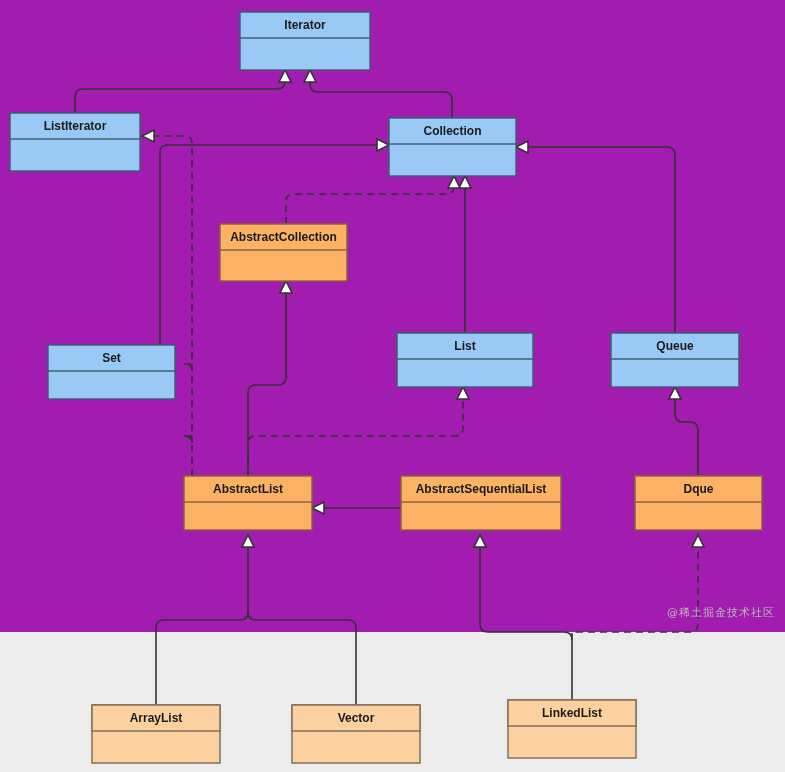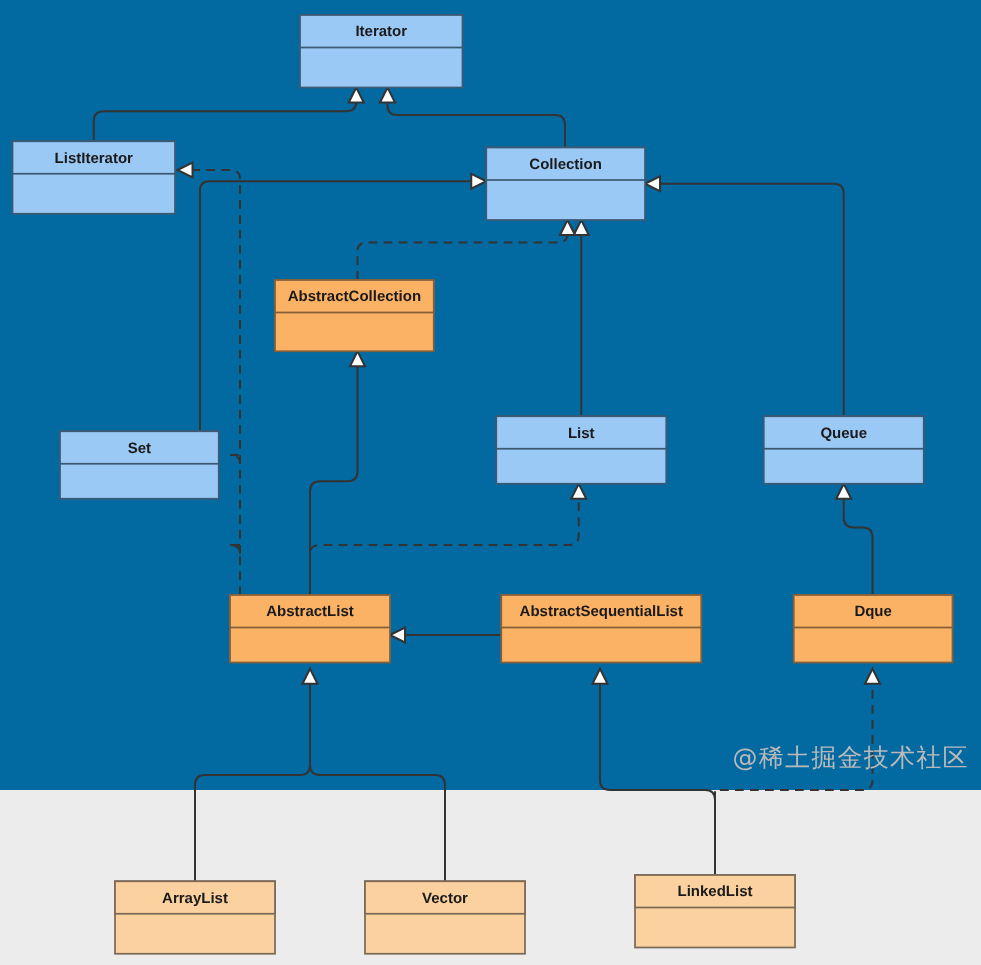--- a/index.html
+++ b/index.html
@@ -10,21 +10,21 @@
   body {
     width: 785px;
     height: 772px;
     overflow: hidden;
     font-family: "Liberation Sans", sans-serif;
   }
   #diagram-root {
     position: relative;
     width: 785px;
     height: 632px;
-    background: #0369a1;
+    background: #a21caf;
     text-align: center;
   }
   svg.canvas {
     position: absolute;
     top: 0;
     left: 0;
     width: 785px;
     height: 772px;
     display: block;
   }
@@ -34,21 +34,21 @@
     font-weight: bold;
     text-anchor: middle;
     dominant-baseline: middle;
     fill: #1a1a1a;
   }
   .watermark {
     position: absolute;
     right: 10px;
     bottom: 12px;
     font-family: "DejaVu Sans", sans-serif;
-    font-size: 20px;
+    font-size: 11px;
     color: #b9b9b9;
     letter-spacing: 1px;
     white-space: nowrap;
     user-select: none;
   }
 </style>
 </head>
 <body>
 
 <div id="diagram-root">

